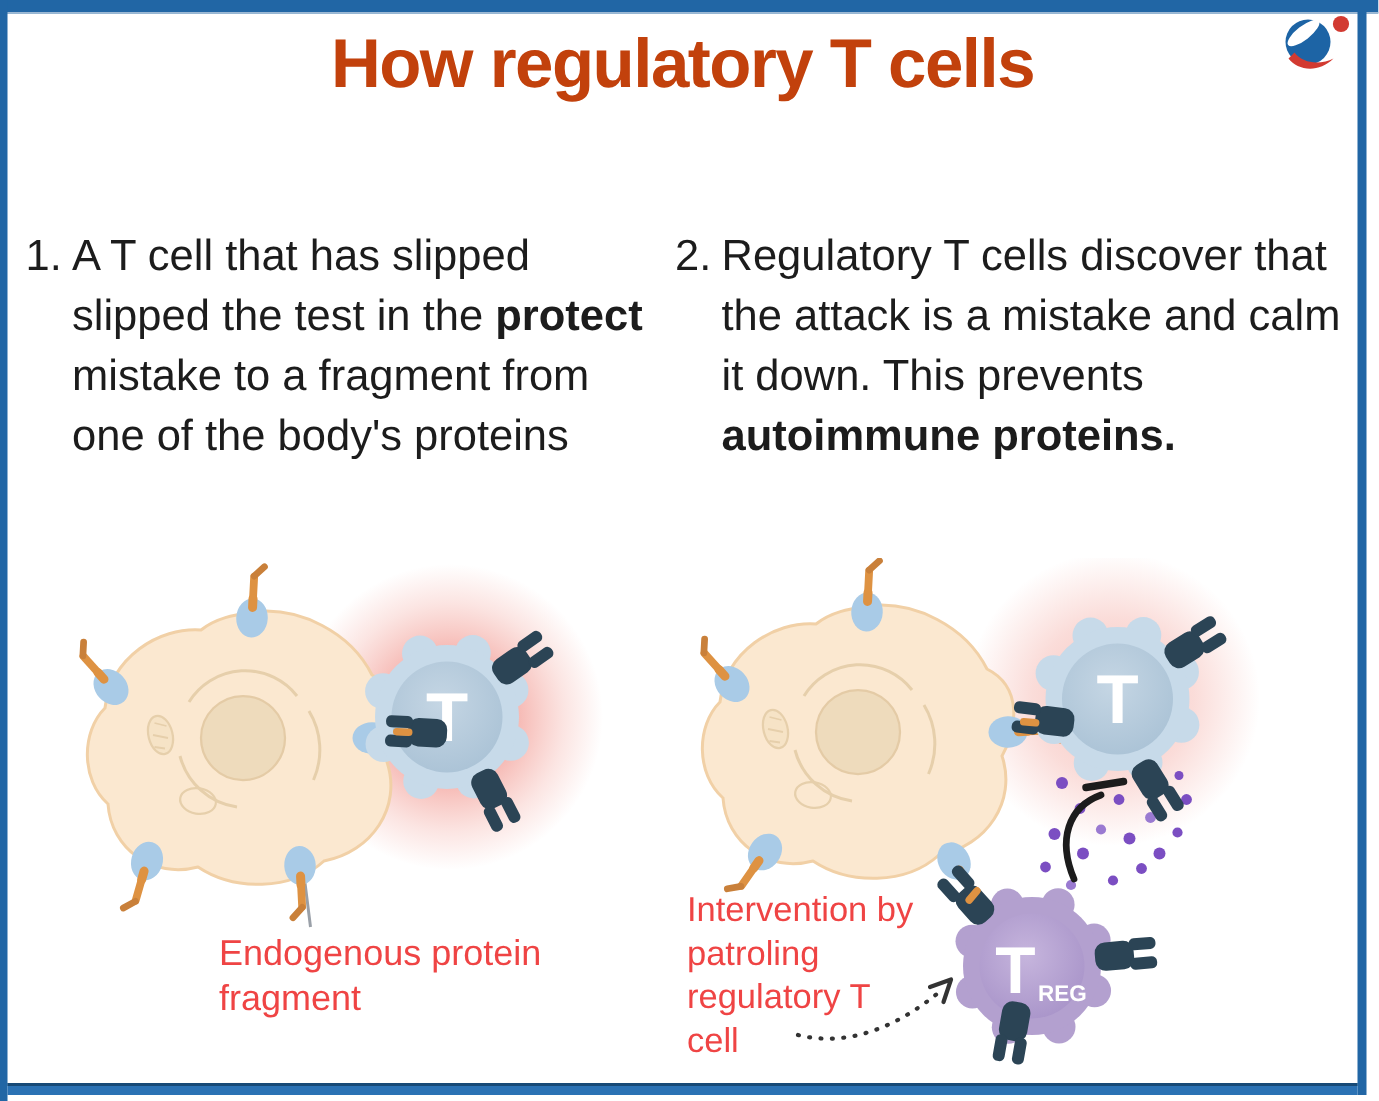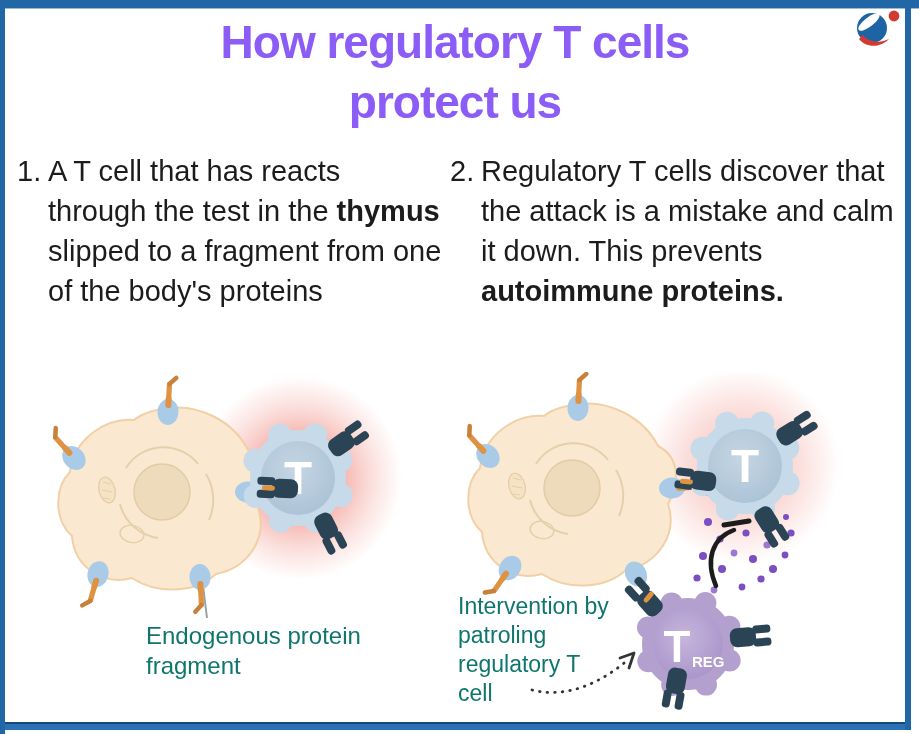--- a/index.html
+++ b/index.html
@@ -12,32 +12,32 @@
   .page{position:absolute;inset:0;background:#fff;}
   
   .frame-top{position:absolute;left:0;top:0;width:919px;height:8px;background:#2166a5;border-bottom:1px solid #9db9d4;}
   .frame-left{position:absolute;left:0;top:0;width:5px;height:734px;background:#2166a5;}
   .frame-right{position:absolute;left:905px;top:8px;width:6px;height:722px;background:#2166a5;}
   .frame-bottom{position:absolute;left:5px;top:722px;width:900px;height:8px;background:#2b72b4;border-top:2px solid #174a77;box-sizing:border-box;}
   .logo{position:absolute;left:851px;top:6px;width:52px;height:48px;}
   .title{
     position:absolute;left:5px;top:12px;width:900px;margin:0;
     text-align:center;font-size:46px;line-height:60px;font-weight:700;
-    letter-spacing:-1px;color:#8b5cf6;
+    letter-spacing:-1px;color:#c2410c;
   }
   .step{position:absolute;display:flex;font-size:29px;line-height:40px;color:#1c1c1c;}
   .step-1{left:17px;top:151px;width:428px;}
   .step-2{left:450px;top:151px;width:448px;}
   .step .num{flex:none;width:31px;}
   .step p{margin:0;}
   .b{font-weight:700;}
   .illus{position:absolute;}
   .illus-left{left:10px;top:372px;width:430px;height:250px;}
   .illus-right{left:450px;top:372px;width:460px;height:350px;}
-  .caption{position:absolute;font-size:24px;line-height:30px;color:#0f766e;}
+  .caption{position:absolute;font-size:24px;line-height:30px;color:#ef4444;}
   .caption-left{left:146px;top:621px;width:235px;}
   .caption-right{left:458px;top:592px;width:158px;font-size:23px;line-height:29px;}
 </style>
 </head>
 <body>
 
 <div class="page">
 
   <div class="frame-top"></div>
   <div class="frame-left"></div>
@@ -48,26 +48,25 @@
     <svg width="52" height="48" viewBox="0 0 52 48">
       <circle cx="21" cy="22" r="15" fill="#1d64a5"></circle>
       <ellipse cx="18" cy="16" rx="13" ry="4.6" fill="#ffffff" transform="rotate(-38 18 16)"></ellipse>
       <path d="M8,33 C14,41 28,43 38,33 C30,37 18,37 12,29 Z" fill="#d23a31"></path>
       <circle cx="43" cy="10" r="5.4" fill="#d23a31"></circle>
     </svg>
   </div>
 
   <h1 class="title">
     <span>How regulatory T cells</span><br>
-    <span>protect us</span>
   </h1>
 
   <div class="step step-1">
     <span class="num">1.</span>
-    <p><span>A T cell that has reacts through the test in the </span><span class="b">thymus</span><span> slipped to a fragment from one of the body's proteins</span></p>
+    <p><span>A T cell that has slipped slipped the test in the </span><span class="b">protect</span><span> mistake to a fragment from one of the body's proteins</span></p>
   </div>
 
   <div class="step step-2">
     <span class="num">2.</span>
     <p><span>Regulatory T cells discover that the attack is a mistake and calm it down. This prevents </span><span class="b">autoimmune proteins.</span></p>
   </div>
 
   <svg class="illus illus-left" viewBox="0 0 430 250">
     <defs>
       <radialGradient id="Lglow">

